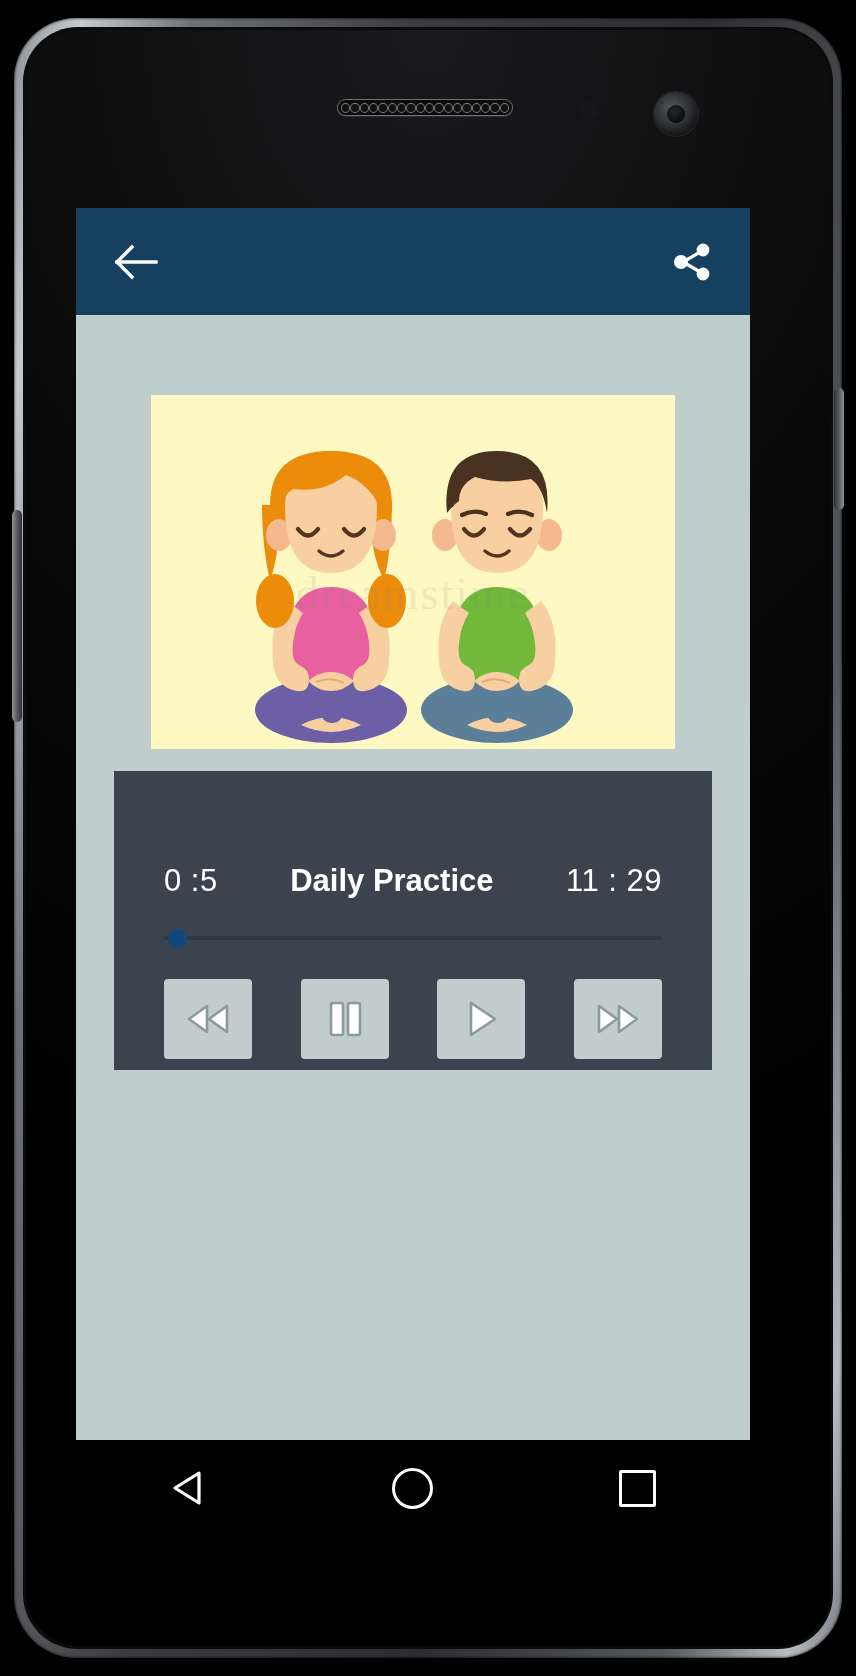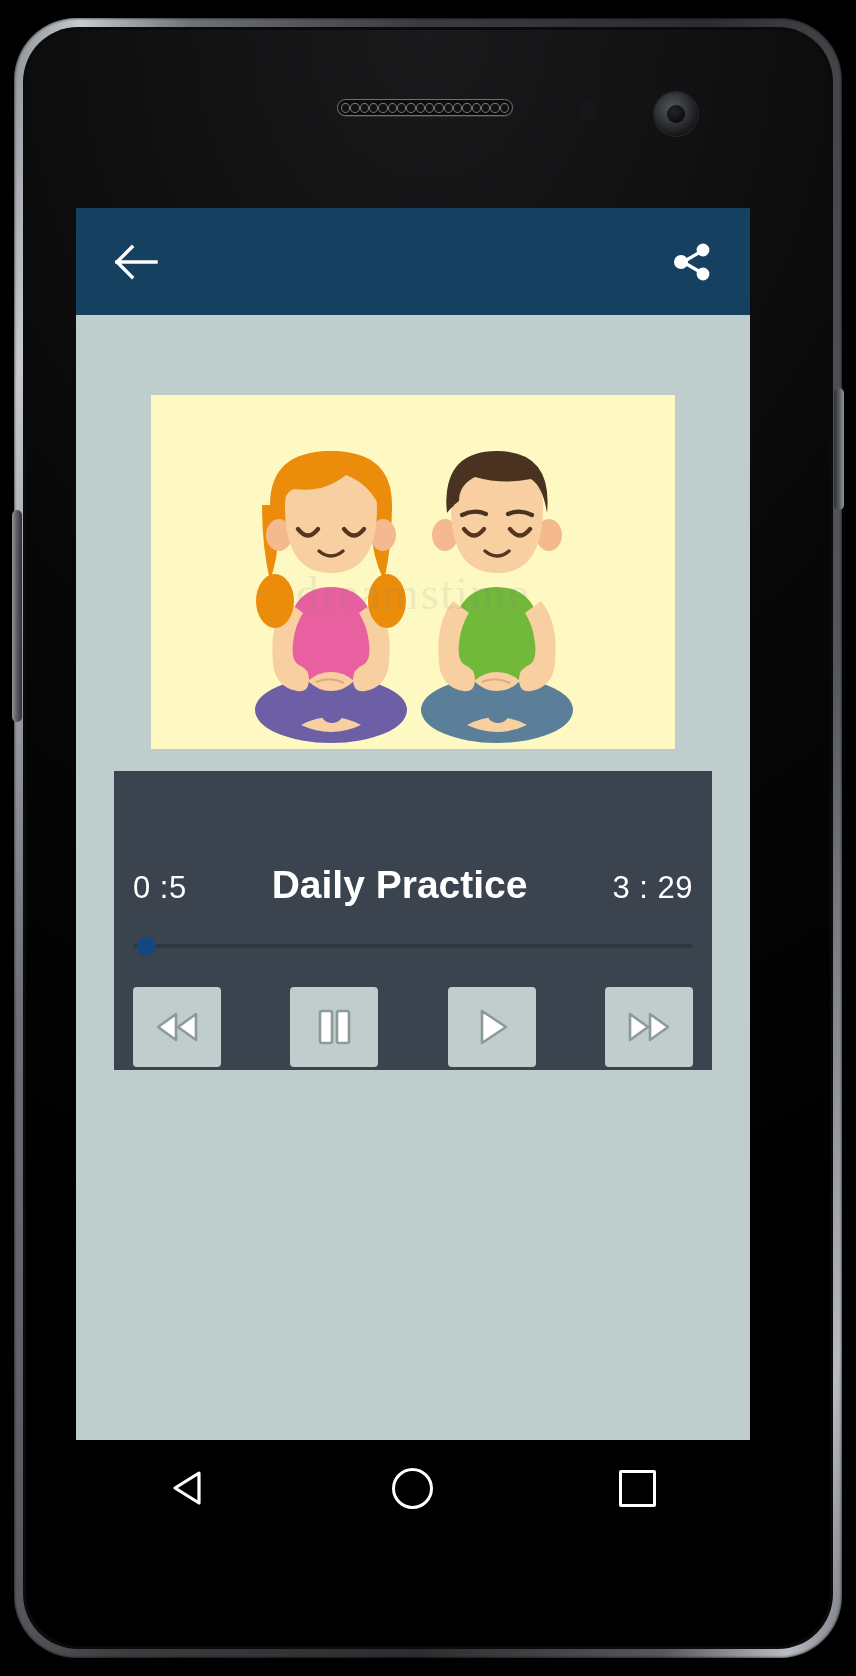--- a/index.html
+++ b/index.html
@@ -182,37 +182,37 @@
     user-select: none;
   }
 
   
   .player {
     margin: 22px auto 0 auto;
     width: 598px;
     height: 299px;
     background: #3b444e;
     box-sizing: border-box;
-    padding: 0 19px;
+    padding: 0 50px;
     position: relative;
   }
   .player-meta {
     display: flex;
     align-items: baseline;
     justify-content: space-between;
     padding-top: 92px;
     color: #ffffff;
   }
   .time-elapsed, .time-total {
     font-size: 31px;
     letter-spacing: 0.5px;
     white-space: nowrap;
   }
   .track-title {
-    font-size: 39px;
+    font-size: 31px;
     font-weight: bold;
     white-space: nowrap;
   }
 
   
   .seek {
     position: relative;
     margin-top: 26px;
     height: 26px;
   }
@@ -403,21 +403,21 @@
                 </g>
               </svg>
               <div class="watermark">dreamstime</div>
             </div>
           </div>
 
           <div class="player">
             <div class="player-meta">
               <span class="time-elapsed">0 :5</span>
               <span class="track-title">Daily Practice</span>
-              <span class="time-total">3 : 29</span>
+              <span class="time-total">11 : 29</span>
             </div>
 
             <div class="seek">
               <div class="seek-track"></div>
               <div class="seek-thumb"></div>
             </div>
 
             <div class="controls">
               <button class="ctrl-btn">
                 <svg width="52" height="40" viewBox="0 0 52 40">

